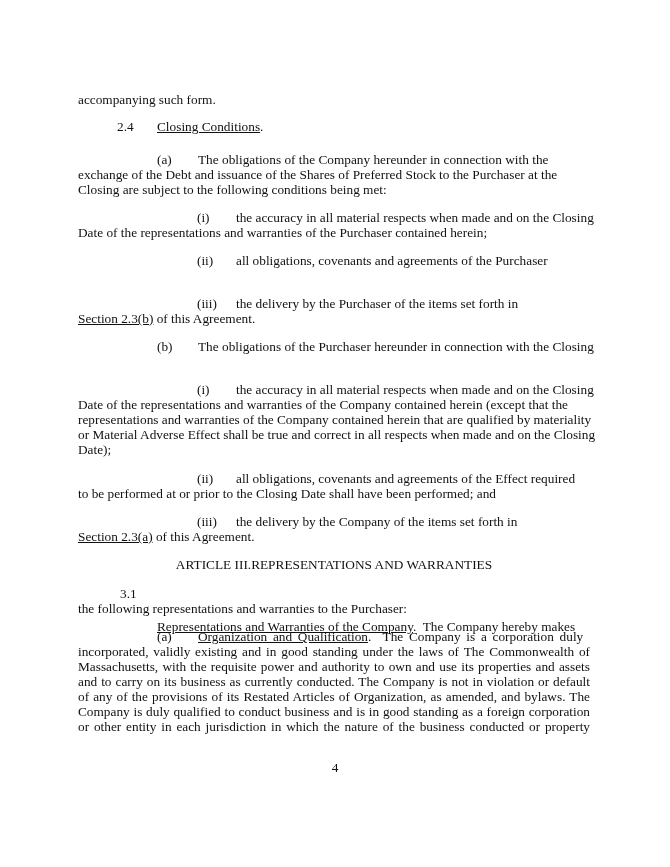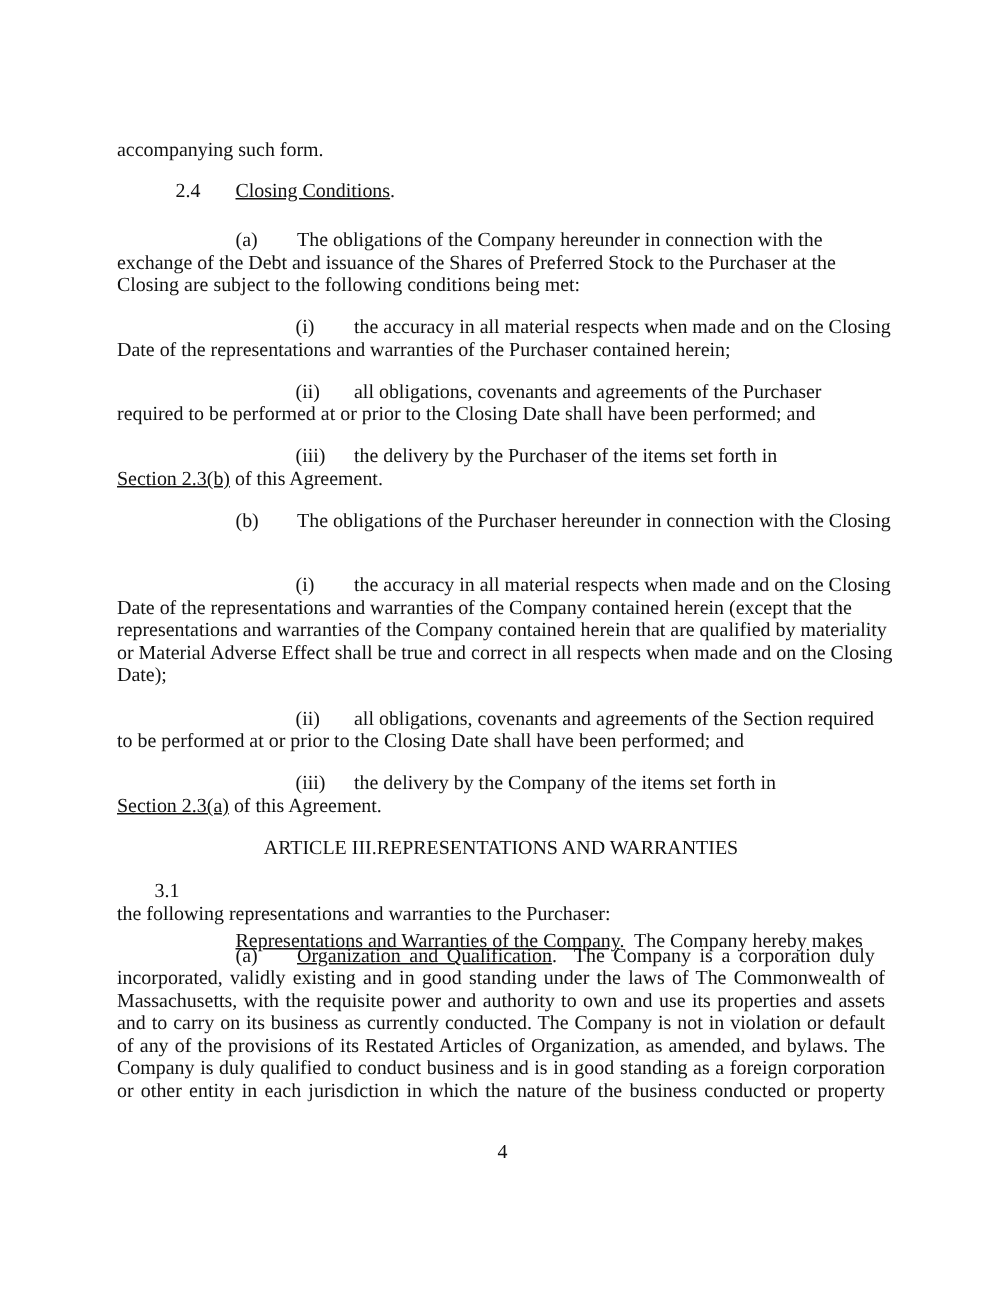--- a/index.html
+++ b/index.html
@@ -35,21 +35,20 @@
   <div class="line" style="top:210px">
     <span class="lbl" style="left:119px">(i)</span>
     <span class="lbl" style="left:158px">the accuracy in all material respects when made and on the Closing</span>
   </div>
   <div class="line" style="top:225px">Date of the representations and warranties of the Purchaser contained herein;</div>
 
   <div class="line" style="top:253px">
     <span class="lbl" style="left:119px">(ii)</span>
     <span class="lbl" style="left:158px">all obligations, covenants and agreements of the Purchaser</span>
   </div>
-  <div class="line" style="top:268px">required to be performed at or prior to the Closing Date shall have been performed; and</div>
 
   <div class="line" style="top:296px">
     <span class="lbl" style="left:119px">(iii)</span>
     <span class="lbl" style="left:158px">the delivery by the Purchaser of the items set forth in</span>
   </div>
   <div class="line" style="top:311px"><span class="u">Section 2.3(b)</span><span> of this Agreement.</span></div>
 
   <div class="line" style="top:339px">
     <span class="lbl" style="left:79px">(b)</span>
     <span class="lbl" style="left:120px">The obligations of the Purchaser hereunder in connection with the Closing</span>
@@ -59,34 +58,34 @@
     <span class="lbl" style="left:119px">(i)</span>
     <span class="lbl" style="left:158px">the accuracy in all material respects when made and on the Closing</span>
   </div>
   <div class="line" style="top:397px">Date of the representations and warranties of the Company contained herein (except that the</div>
   <div class="line" style="top:412px">representations and warranties of the Company contained herein that are qualified by materiality</div>
   <div class="line" style="top:427px">or Material Adverse Effect shall be true and correct in all respects when made and on the Closing</div>
   <div class="line" style="top:442px">Date);</div>
 
   <div class="line" style="top:471px">
     <span class="lbl" style="left:119px">(ii)</span>
-    <span class="lbl" style="left:158px">all obligations, covenants and agreements of the Section required</span>
+    <span class="lbl" style="left:158px">all obligations, covenants and agreements of the Effect required</span>
   </div>
   <div class="line" style="top:486px">to be performed at or prior to the Closing Date shall have been performed; and</div>
 
   <div class="line" style="top:514px">
     <span class="lbl" style="left:119px">(iii)</span>
     <span class="lbl" style="left:158px">the delivery by the Company of the items set forth in</span>
   </div>
   <div class="line" style="top:529px"><span class="u">Section 2.3(a)</span><span> of this Agreement.</span></div>
 
   <div class="line center" style="top:557px; left:0; width:580px;margin-left:44px;">ARTICLE III.REPRESENTATIONS AND WARRANTIES</div>
 
   <div class="line" style="top:586px">
-    <span class="lbl" style="left:25px">3.1</span>
+    <span class="lbl" style="left:42px">3.1</span>
     <span class="lbl" style="left:79px; right:0; white-space:nowrap;margin-top:33px;"><span class="u">Representations and Warranties of the Company</span><span style="white-space:pre">.  The Company hereby makes</span></span>
   </div>
   <div class="line" style="top:601px">the following representations and warranties to the Purchaser:</div>
 
   <div class="line" style="top:629px">
     <span class="lbl" style="left:79px">(a)</span>
     <span class="lbl" style="left:120px; word-spacing:2.4px; white-space:pre;"><span class="u">Organization and Qualification</span><span>.  The Company is a corporation duly</span></span>
   </div>
   <div class="line just" style="top:644px; word-spacing:1.2px;">incorporated, validly existing and in good standing under the laws of The Commonwealth of</div>
   <div class="line just" style="top:674px">and to carry on its business as currently conducted.  The Company is not in violation or default</div>

